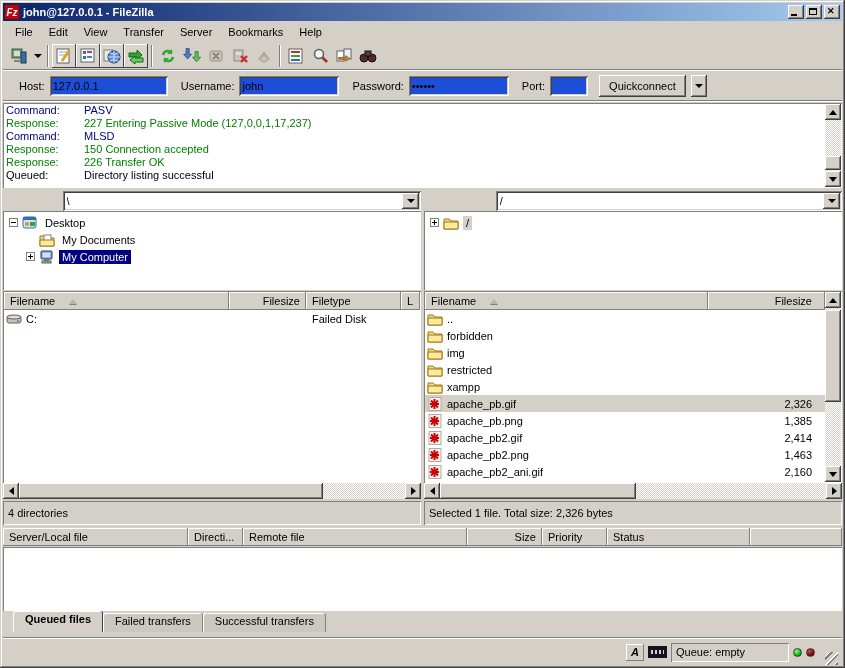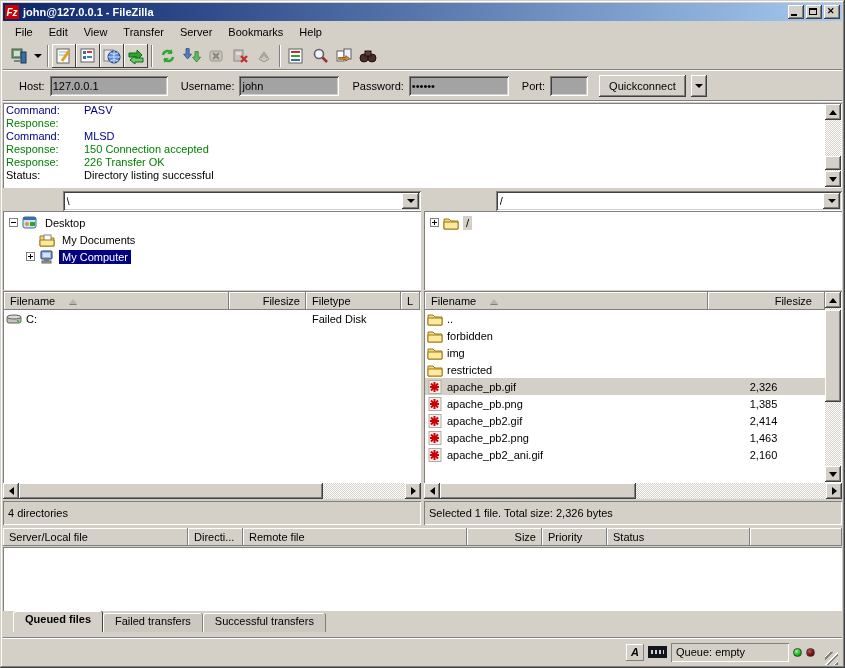--- a/index.html
+++ b/index.html
@@ -2,21 +2,21 @@
 <html><head>
 <meta charset="utf-8">
 <style>
   * { box-sizing: border-box; margin: 0; padding: 0; }
   html,body { width:845px; height:668px; }
   body { font-family:"Liberation Sans", sans-serif; font-size:11px; color:#000; background:#fff; }
 
   .window { position:relative; width:845px; height:668px; background:#d4d0c8;
     box-shadow: inset -1px -1px 0 #404040, inset 1px 1px 0 #d4d0c8, inset -2px -2px 0 #808080, inset 2px 2px 0 #fff; }
   .btn     { background:#d4d0c8; box-shadow: inset -1px -1px 0 #404040, inset 1px 1px 0 #fff, inset -2px -2px 0 #808080, inset 2px 2px 0 #d4d0c8; border:0; }
-  .sunken  { background:#a3a3a3; box-shadow: inset 1px 1px 0 #808080, inset -1px -1px 0 #fff, inset 2px 2px 0 #404040, inset -2px -2px 0 #d4d0c8; }
+  .sunken  { background:#1d4ed8; box-shadow: inset 1px 1px 0 #808080, inset -1px -1px 0 #fff, inset 2px 2px 0 #404040, inset -2px -2px 0 #d4d0c8; }
 
   
   .titlebar { position:absolute; left:3px; top:3px; width:839px; height:18px;
     background:linear-gradient(to right,#0a246a,#a6caf0); display:flex; align-items:center; padding:0 2px; }
   .appicon { width:14px; height:14px; background:#cc0000; color:#fff; font-weight:bold; font-size:10px;
     display:flex; align-items:center; justify-content:center; margin-right:4px; font-style:italic; }
   .title { color:#fff; font-weight:bold; flex:1; }
   .winbtns { display:flex; gap:2px; }
   .wbtn { width:16px; height:14px; background:#d4d0c8; position:relative;
     box-shadow: inset -1px -1px 0 #404040, inset 1px 1px 0 #fff, inset -2px -2px 0 #808080, inset 2px 2px 0 #d4d0c8; }
@@ -93,21 +93,21 @@
   .hcell { background:#d4d0c8; box-shadow: inset -1px -1px 0 #808080, inset 1px 1px 0 #fff;
     display:flex; align-items:center; padding:0 6px; height:18px; }
   .hright { justify-content:flex-end; }
   .sorttri { width:0; height:0; border-left:4px solid transparent; border-right:4px solid transparent; border-bottom:5px solid #b8b4ac; margin-left:14px;
     filter: drop-shadow(0 1px 0 #808080); }
   .lbody { position:absolute; left:1px; top:19px; right:1px; bottom:1px; overflow:hidden; }
   .frow { display:flex; align-items:center; height:17px; }
   .frow.sel { background:#d4d0c8; }
   .ficon { width:16px; height:14px; margin:0 4px 0 2px; flex:none; }
   .fname { flex:none; }
-  .fsize { text-align:center; }
+  .fsize { text-align:right; }
 
   
   .hscroll { position:absolute; left:0; top:293px; width:100%; height:16px;
     background: repeating-conic-gradient(#ffffff 0% 25%, #d6d2ca 25% 50%) 0 0/2px 2px; }
   .hbtn { position:absolute; top:0; width:16px; height:16px; background:#d4d0c8;
     box-shadow: inset -1px -1px 0 #404040, inset 1px 1px 0 #fff, inset -2px -2px 0 #808080, inset 2px 2px 0 #d4d0c8;
     display:flex; align-items:center; justify-content:center; }
   .hthumb { position:absolute; top:0; height:16px; background:#d4d0c8;
     box-shadow: inset -1px -1px 0 #404040, inset 1px 1px 0 #fff, inset -2px -2px 0 #808080, inset 2px 2px 0 #d4d0c8; }
 
@@ -296,35 +296,36 @@
       </span>
   </div>
 
   <div class="log">
     <div class="logline">
         <span class="loglabel lcmd">Command:</span>
         <span class="lcmd">PASV</span>
       </div>
     <div class="logline">
         <span class="loglabel lresp">Response:</span>
+        <span class="lresp">227 Entering Passive Mode (127,0,0,1,17,237)</span>
       </div>
     <div class="logline">
         <span class="loglabel lcmd">Command:</span>
         <span class="lcmd">MLSD</span>
       </div>
     <div class="logline">
         <span class="loglabel lresp">Response:</span>
         <span class="lresp">150 Connection accepted</span>
       </div>
     <div class="logline">
         <span class="loglabel lresp">Response:</span>
         <span class="lresp">226 Transfer OK</span>
       </div>
     <div class="logline">
-        <span class="loglabel lstat">Status:</span>
+        <span class="loglabel lstat">Queued:</span>
         <span class="lstat">Directory listing successful</span>
       </div>
     <div class="vscroll" style="left:822px; top:1px; height:83px;">
       <span class="sbtn" style="top:0">
           <span class="a-up"></span>
         </span>
       <span class="thumb" style="top:52px; height:14px;"></span>
       <span class="sbtn" style="bottom:0">
           <span class="a-down"></span>
         </span>
@@ -475,20 +476,28 @@
           <span class="fsize" style="width:110px; padding-right:13px"></span>
         </div>
         <div class="frow">
           <svg class="ficon" viewBox="0 0 16 14">
               <path d="M1 3 h5 l2 2 h7 v8 h-14 z" fill="#f4d97a" stroke="#9a7a10"></path>
               <path d="M1 6 h14 v7 h-14 z" fill="#ffe9a0" stroke="#9a7a10"></path>
             </svg>
           <span class="fname" style="flex:1">restricted</span>
           <span class="fsize" style="width:110px; padding-right:13px"></span>
         </div>
+        <div class="frow">
+          <svg class="ficon" viewBox="0 0 16 14">
+              <path d="M1 3 h5 l2 2 h7 v8 h-14 z" fill="#f4d97a" stroke="#9a7a10"></path>
+              <path d="M1 6 h14 v7 h-14 z" fill="#ffe9a0" stroke="#9a7a10"></path>
+            </svg>
+          <span class="fname" style="flex:1">xampp</span>
+          <span class="fsize" style="width:110px; padding-right:13px"></span>
+        </div>
 
         <div class="frow sel">
           <svg class="ficon" viewBox="0 0 16 14">
               <rect x="2" y="0.5" width="12" height="13" fill="#f4f2ee" stroke="#b0aca4"></rect>
               <g stroke="#cc0000" stroke-width="2">
                 <line x1="3" y1="7" x2="12" y2="7"></line>
                 <line x1="7.5" y1="2" x2="7.5" y2="12"></line>
                 <line x1="4" y1="3.5" x2="11" y2="10.5"></line>
                 <line x1="11" y1="3.5" x2="4" y2="10.5"></line>
               </g>

